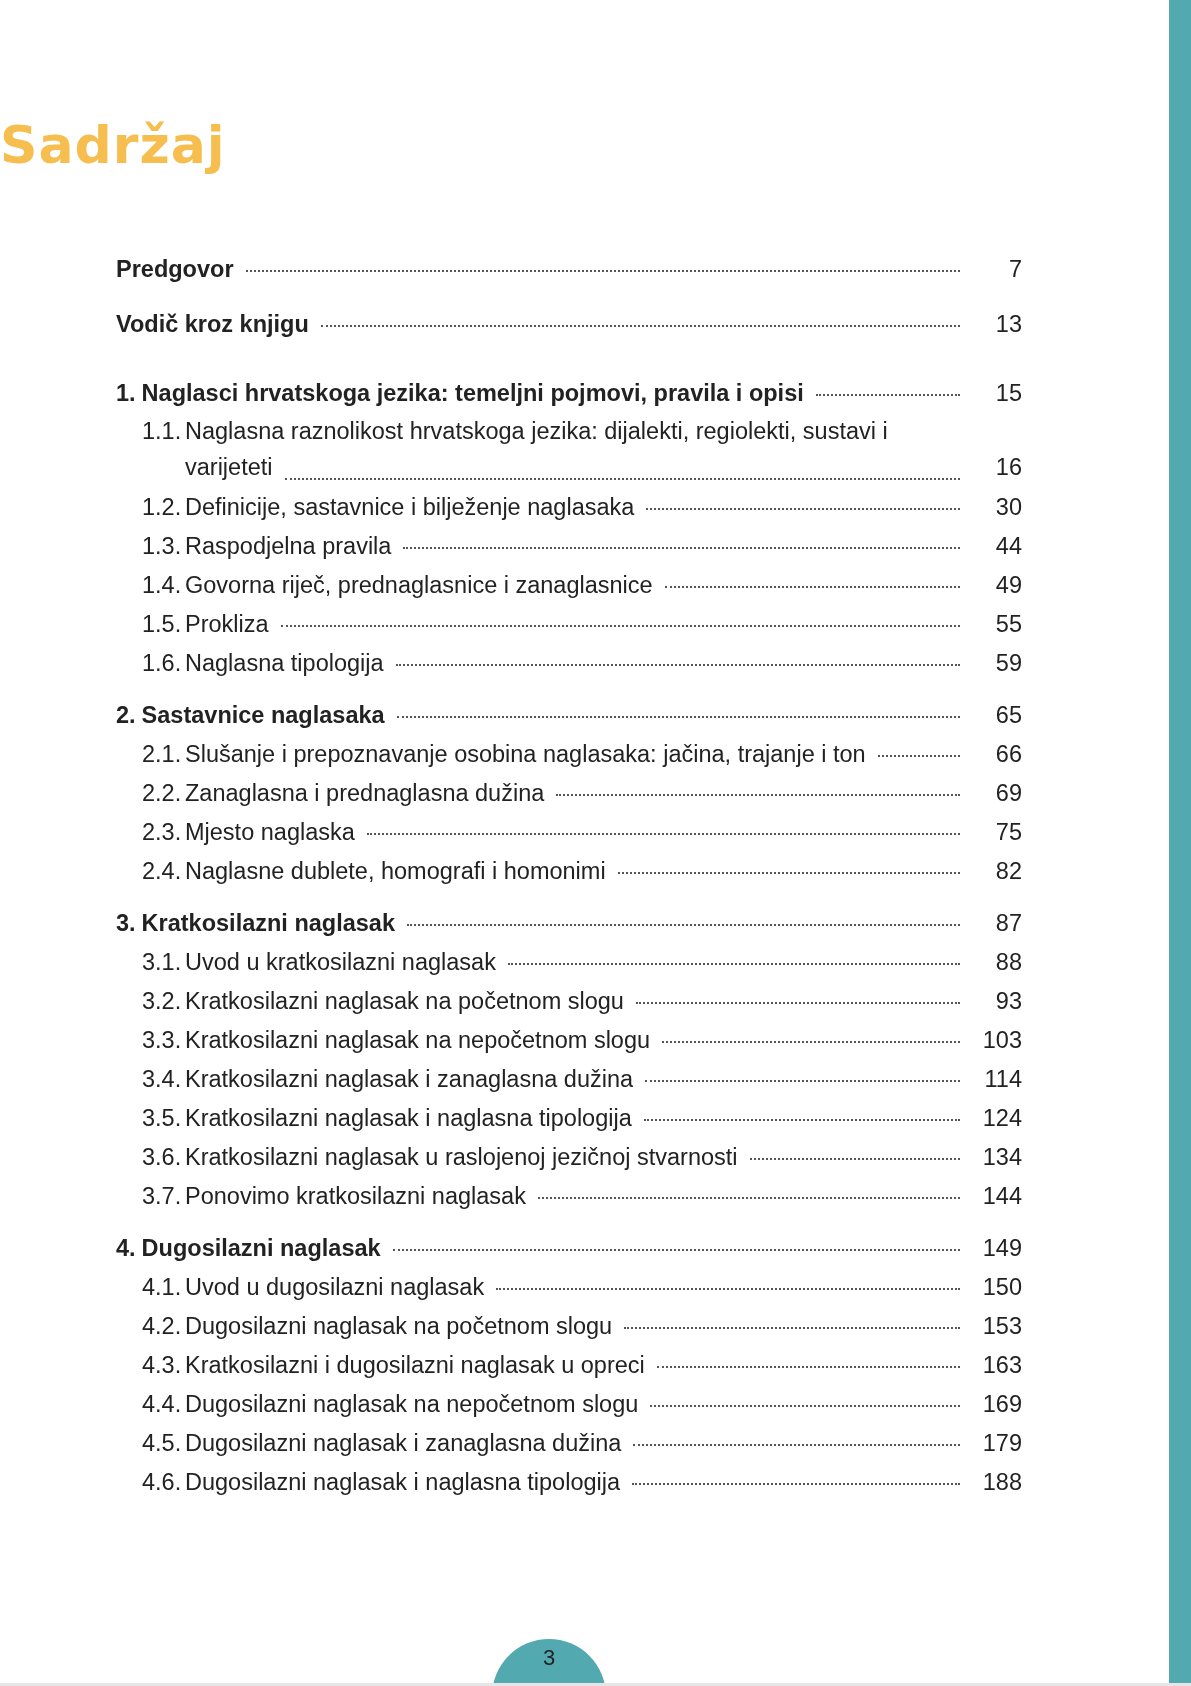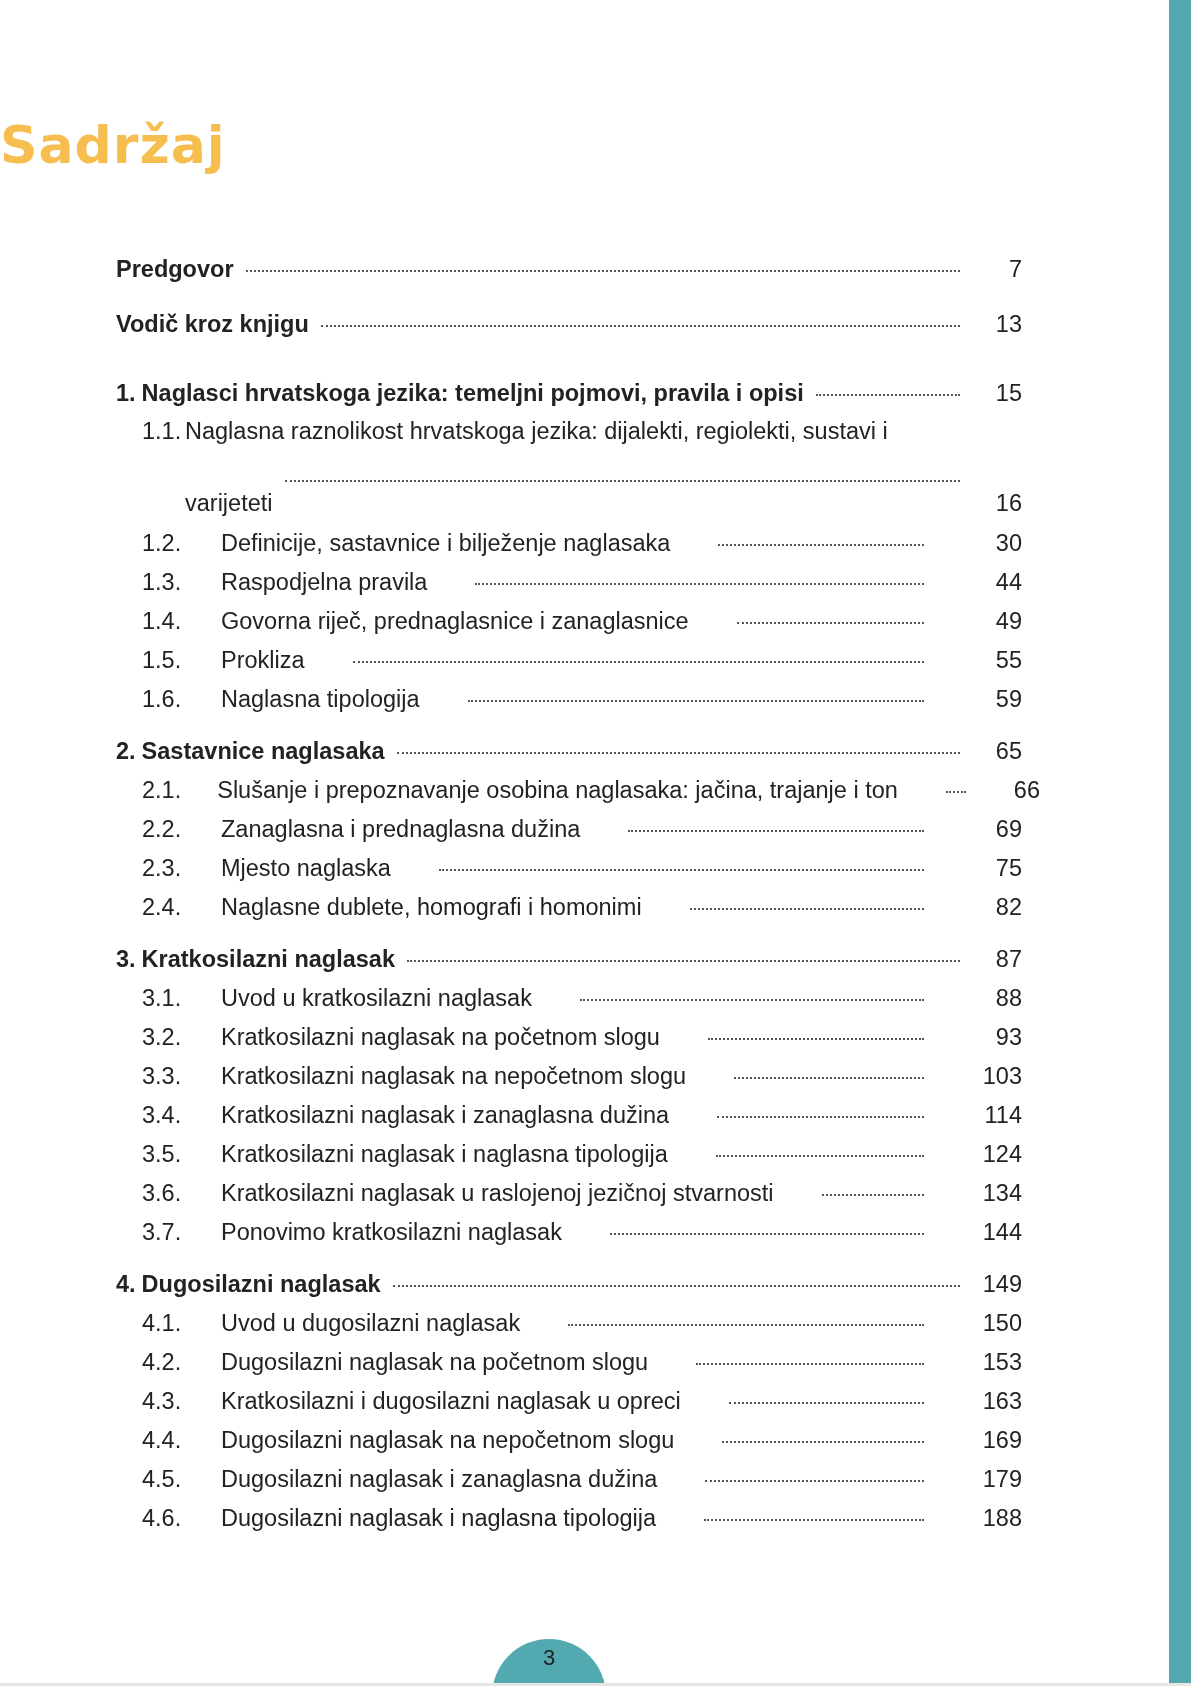--- a/index.html
+++ b/index.html
@@ -22,35 +22,35 @@
     .toc {
       position: absolute; top: 250px; left: 116px; width: 906px;
     }
     .row {
       display: flex; align-items: baseline; font-size: 23.5px; line-height: 39px;
       height: 39px;
     }
     .row.top { font-weight: bold; }
     .row.chapter { font-weight: bold; margin-top: 13px; }
     .row.gap { margin-top: 30px; }
-    .row.sub { padding-left: 26px; gap: 36px; }
+    .row.sub { padding-left: 26px; }
     .num { display: inline-block; white-space: nowrap; }
     .row.sub .num { width: 43px; }
     .row.chapter .num { margin-right: 6px; }
     .label { white-space: nowrap; }
     .leader {
       flex: 1; margin: 0 12px; border-bottom: 2px dotted #555;
       transform: translateY(-5px); min-width: 20px;
     }
     .page {
       width: 50px; text-align: right; font-weight: normal; white-space: nowrap;
     }
     .row.wrap { height: auto; flex-wrap: wrap; line-height: 36px; margin-bottom: 3px; }
     .wrap-first { width: 100%; display: flex; }
-    .wrap-second { display: flex; width: 100%; padding-left: 43px; align-items: flex-start; }
+    .wrap-second { display: flex; width: 100%; padding-left: 43px; align-items: flex-end; }
     .page-badge {
       position: absolute; left: 492px; top: 1639px; width: 114px; height: 114px;
       border-radius: 50%; background: #52a9b0; overflow: hidden;
     }
     .page-badge-num {
       position: absolute; left: 492px; top: 1645px; width: 114px; text-align: center;
       font-size: 22px; color: #222;
     }
     .clip { position: absolute; left: 0; top: 1683px; width: 1191px; height: 3px; background: #e6e6e6; }
   </style>

